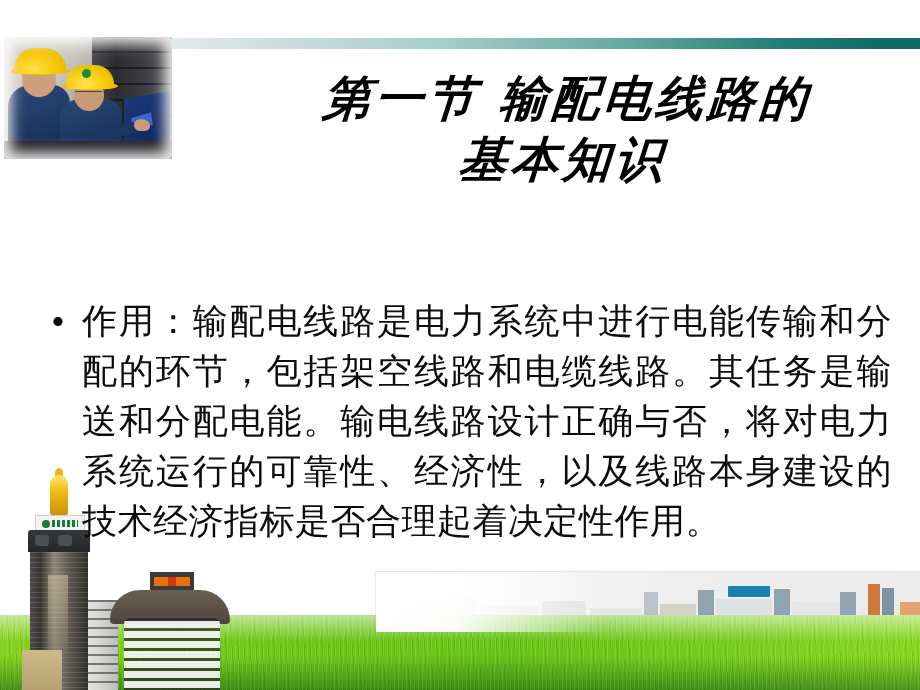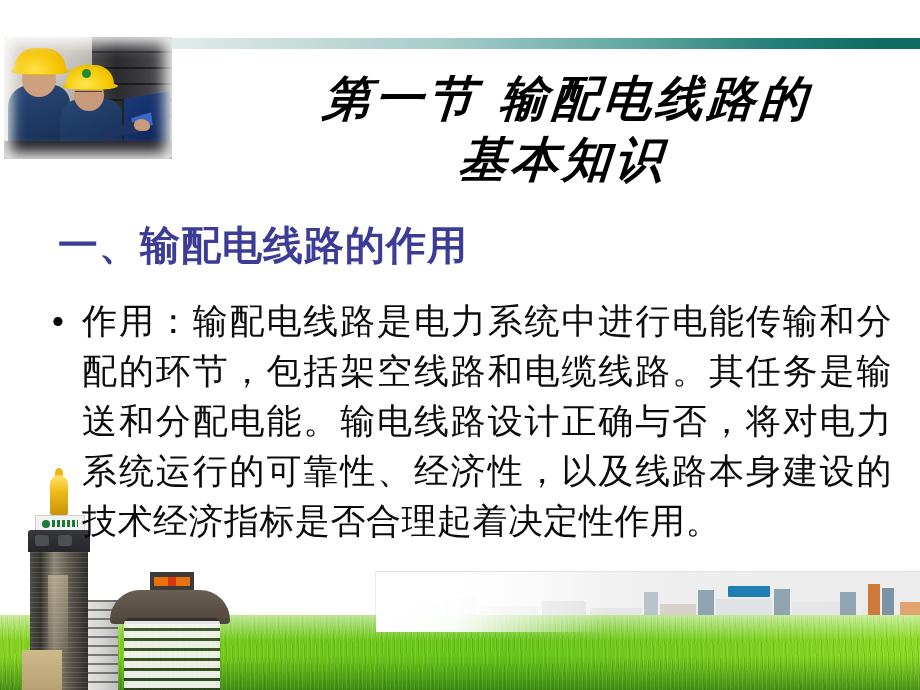--- a/index.html
+++ b/index.html
@@ -389,21 +389,20 @@
     <div class="hand"></div>
     <div class="desk"></div>
     <div class="soft-edge"></div>
   </div>
 
   <div id="main-title" class="masked">
     <span>第一节 输配电线路的</span>
     <span class="tl2">基本知识</span>
   </div>
 
-  <div id="sub-heading" class="masked">一、输配电线路的作用</div>
 
   <div id="body-block" class="masked">
     <div class="bullet-row">
       <span class="bullet-dot">•</span>
       <span class="body-text">作用：输配电线路是电力系统中进行电能传输和分配的环节，包括架空线路和电缆线路。其任务是输送和分配电能。输电线路设计正确与否，将对电力系统运行的可靠性、经济性，以及线路本身建设的技术经济指标是否合理起着决定性作用。</span>
     </div>
   </div>
 
   <div id="skyline">
     <div class="ground"></div>

